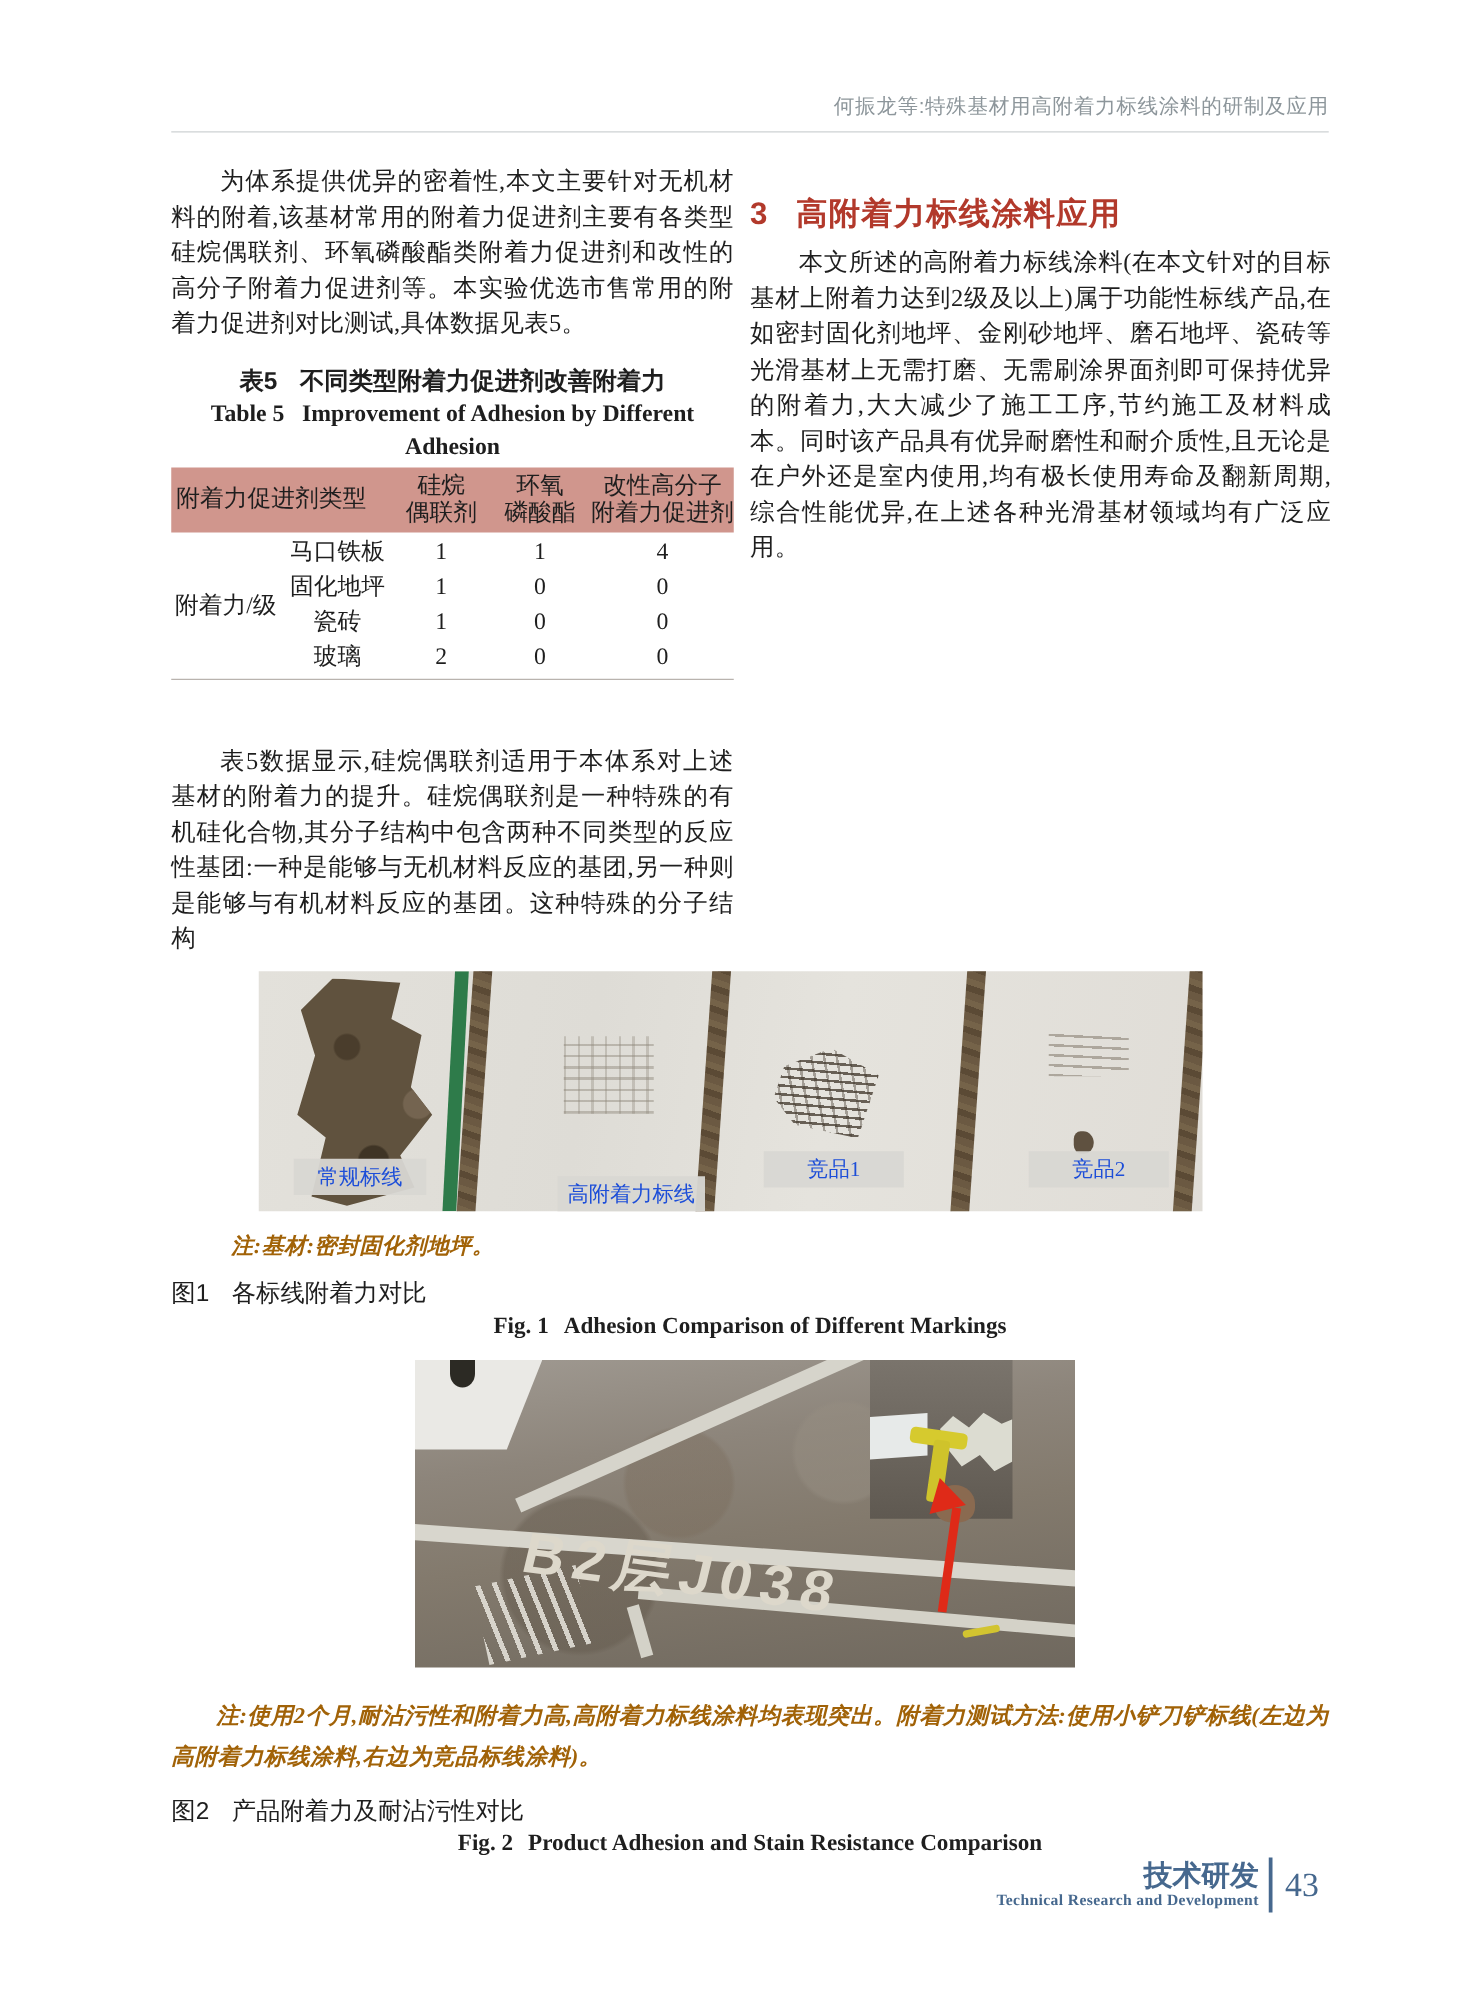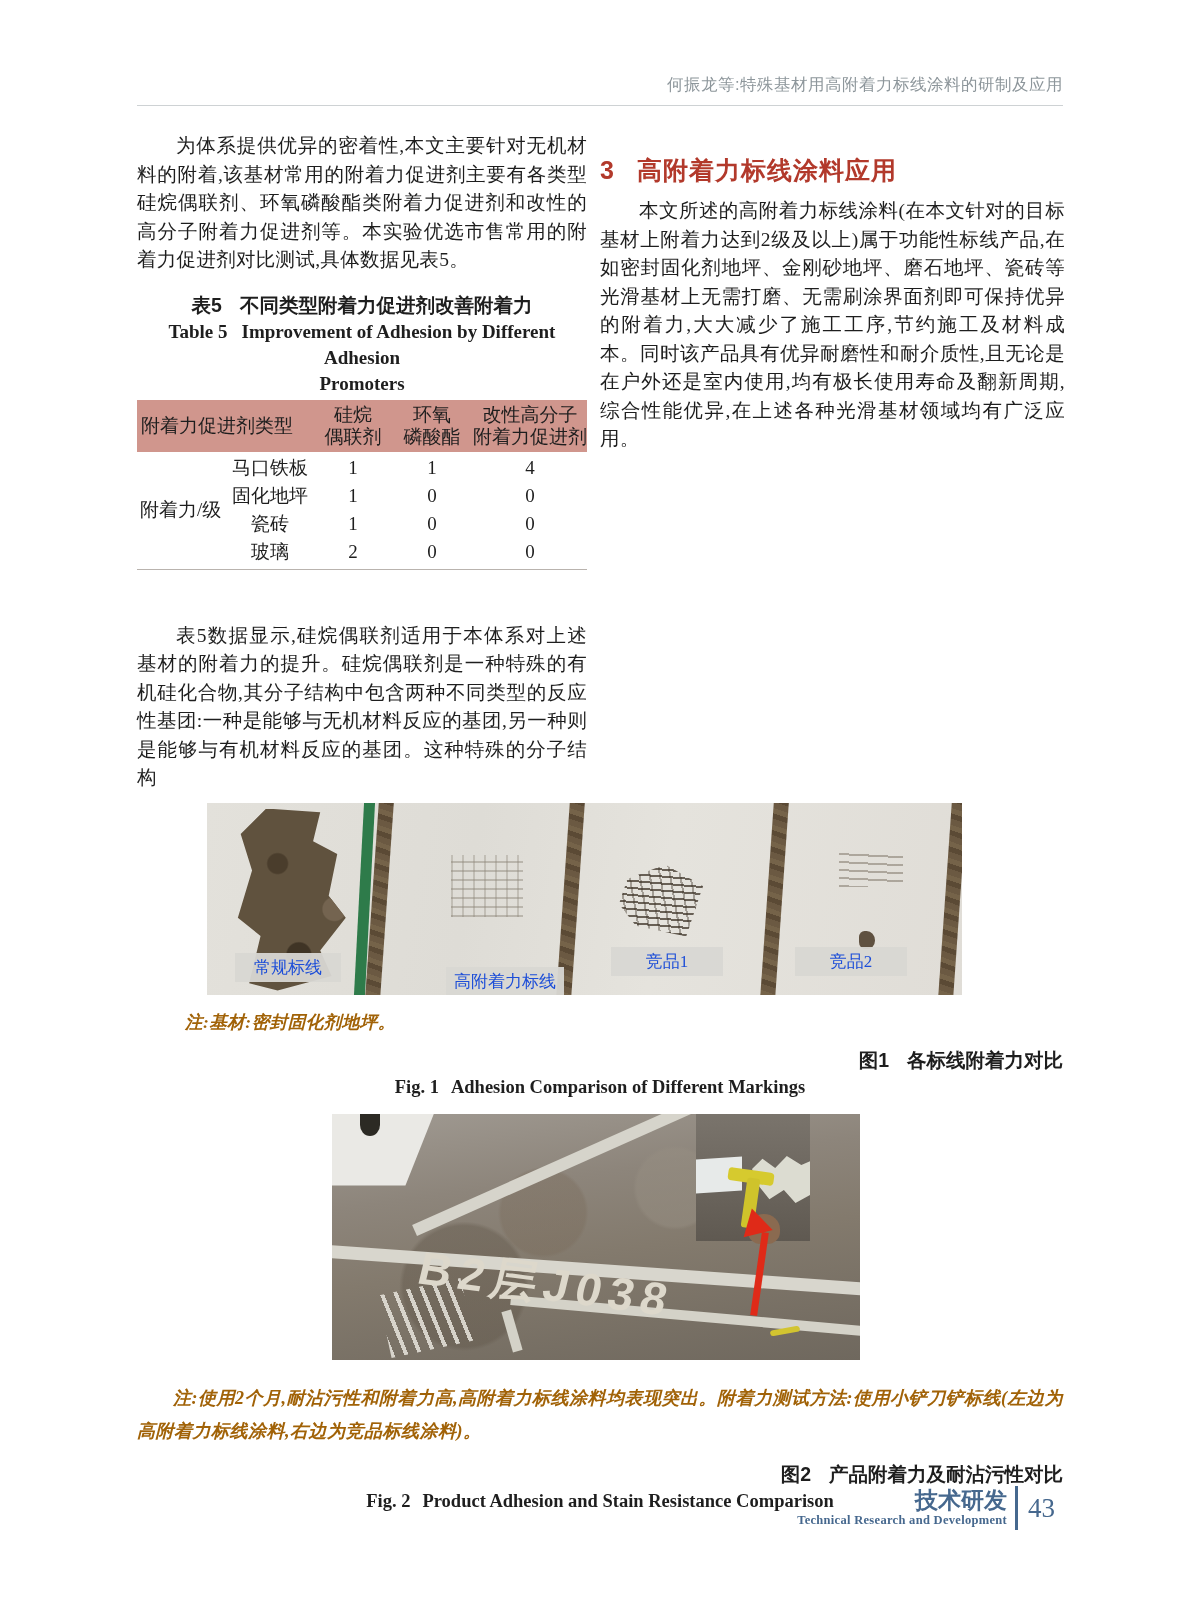--- a/index.html
+++ b/index.html
@@ -63,28 +63,28 @@
         clip-path:polygon(10% 20%,55% 0,100% 30%,80% 100%,20% 85%,0 55%); }
   .s4 { left:632px; top:48px; width:64px; height:36px;
         background:repeating-linear-gradient(3deg,rgba(120,110,96,0.5) 0 2px,transparent 2px 8px); }
   .spot4 { left:652px; top:128px; width:16px; height:18px; background:#5f5140; border-radius:40% 60% 55% 45%; }
   .panel-label { position:absolute; background:rgba(216,215,211,0.95); color:#1d4ed8; font-size:17px;
                  line-height:17px; padding:6px 0; text-align:center;
                  font-family:"Liberation Serif","DejaVu Serif",serif; }
   .pl1 { left:28px;  top:150px; width:106px; }
   .pl2 { left:239px; top:144px; width:118px;margin-top:20px; }
   .pl3 { left:404px; top:144px; width:112px; }
-  .pl4 { left:588px; top:144px; width:112px; }
+  .pl4 { left:616px; top:144px; width:112px; }
 
   
   .note { color:#a16207; font-style:italic; font-weight:bold; letter-spacing:0.5px; }
   .note1 { margin:15px 0 0 48px; font-size:17.5px; }
   .note2 { margin-top:22px; font-size:18px; line-height:33px; text-align:justify; text-indent:2em; }
-  .cap-zh { margin-top:13px; text-align:right; font-family:"Liberation Sans","DejaVu Sans",sans-serif;
-            font-weight:bold; font-size:19.5px; }
+  .cap-zh { margin-top:13px; text-align:left; font-family:"Liberation Sans","DejaVu Sans",sans-serif;
+            font-weight:normal; font-size:19.5px; }
   .cap-en { margin-top:3px; text-align:center; font-weight:bold; font-size:18.5px; }
   .cap-en .gap { display:inline-block; width:12px; }
 
   
   .fig2 { position:relative; width:528px; height:246px; margin:16px 0 0 195px; overflow:hidden;
           background:linear-gradient(172deg,#a09a92 0%,#8d857b 30%,#837a6d 55%,#6f685e 100%);
           background-image:radial-gradient(circle at 40% 40%,rgba(120,105,88,0.35) 0 12%,transparent 13%),
                            radial-gradient(circle at 65% 30%,rgba(150,142,130,0.5) 0 10%,transparent 11%),
                            radial-gradient(circle at 25% 70%,rgba(95,85,72,0.4) 0 14%,transparent 15%),
                            linear-gradient(172deg,#a09a92 0%,#8d857b 30%,#837a6d 55%,#6f685e 100%); }
@@ -146,21 +146,20 @@
       <div class="col-left">
         <p class="body-text indent">为体系提供优异的密着性,本文主要针对无机材料的附着,该基材常用的附着力促进剂主要有各类型硅烷偶联剂、环氧磷酸酯类附着力促进剂和改性的高分子附着力促进剂等。本实验优选市售常用的附着力促进剂对比测试,具体数据见表5。</p>
 
         <div class="table-block">
           <div class="tbl-title-zh">
             <span>表5</span><span class="gap"></span><span>不同类型附着力促进剂改善附着力</span>
           </div>
           <div class="tbl-title-en">
             <span>Table 5</span><span class="gap"></span><span>Improvement of Adhesion by Different Adhesion</span>
           </div>
-          <div class="tbl-title-en">Promoters</div>
 
           <div class="tbl">
             <div class="tbl-head">
               <div class="th th-type">附着力促进剂类型</div>
               <div class="th">
                 <div>硅烷</div>
                 <div>偶联剂</div>
               </div>
               <div class="th">
                 <div>环氧</div>

